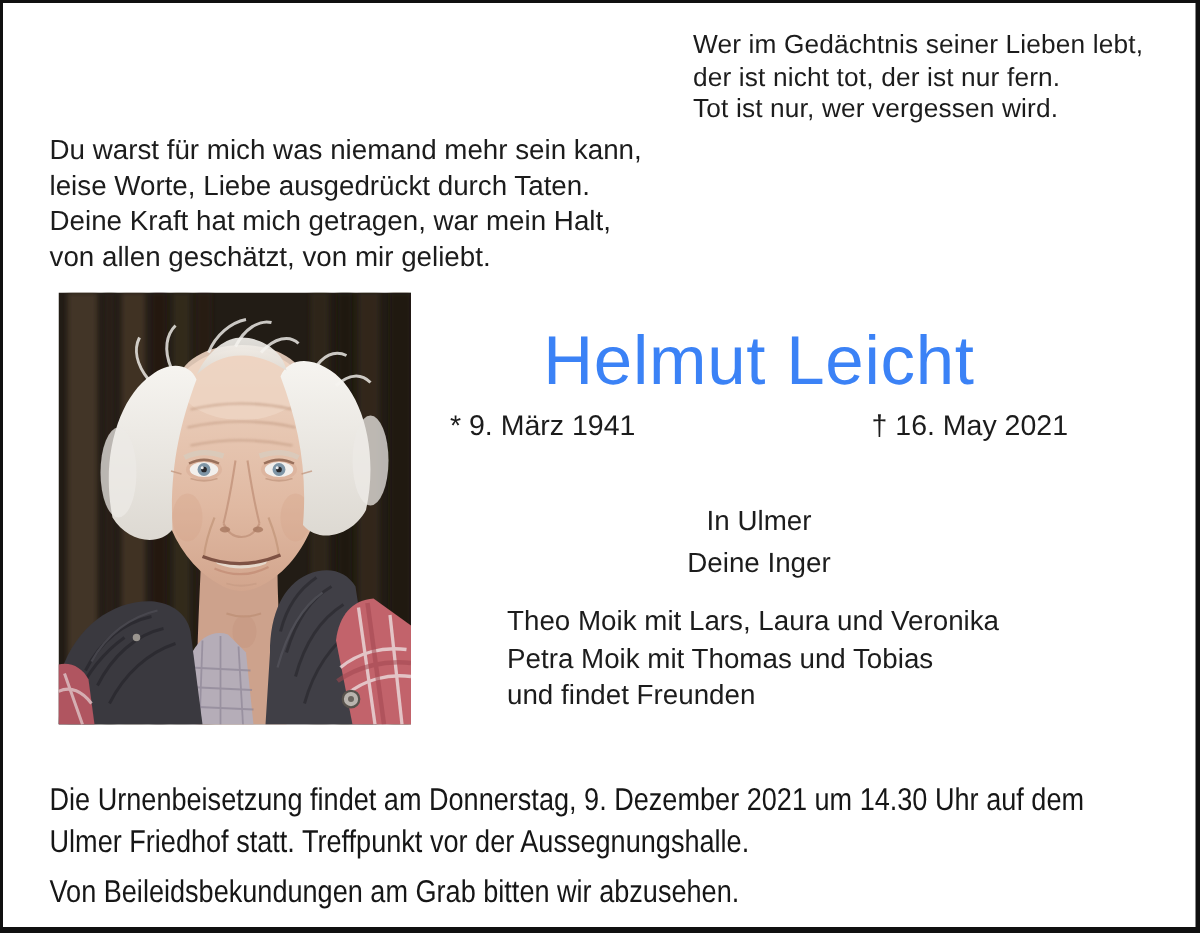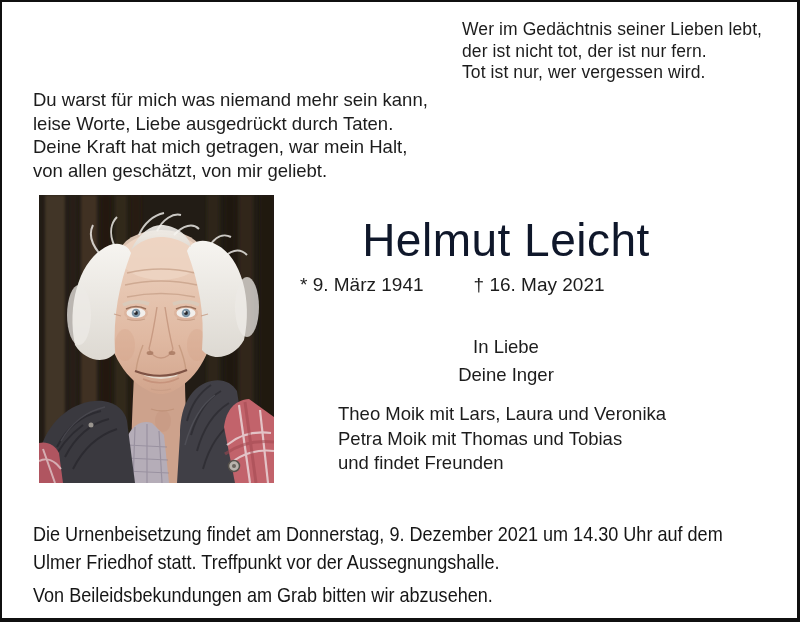--- a/index.html
+++ b/index.html
@@ -47,28 +47,28 @@
     width: 412px; height: 500px;
   }
   .deceased-name {
     position: absolute;
     left: 0; top: 212px;
     width: 412px;
     text-align: center;
     font-size: 46px;
     line-height: 52px;
     letter-spacing: 0.5px;
-    color: #0f172a;
+    color: #3b82f6;
   }
   .life-dates {
     position: absolute;
     left: 0; top: 271px;
     width: 412px;
     display: flex;
-    justify-content: flex-start;
+    justify-content: space-between;
     gap: 50px;
     font-size: 19px;
     line-height: 24px;
   }
   .farewell-salutation {
     position: absolute;
     left: 0; top: 334px;
     width: 412px;
     text-align: center;
     font-size: 18.5px;
@@ -286,21 +286,21 @@
       </g>
     </svg>
   </div>
 
   <div class="abs right-col">
     <div class="deceased-name">Helmut Leicht</div>
     <div class="life-dates">
       <span>* 9. März 1941</span>
       <span>† 16. May 2021</span>
     </div>
-    <div class="farewell-salutation">In Liebe</div>
+    <div class="farewell-salutation">In Ulmer</div>
     <div class="farewell-signature">Deine Inger</div>
     <div class="mourners">
       <div>Theo Moik mit Lars, Laura und Veronika</div>
       <div>Petra Moik mit Thomas und Tobias</div>
       <div>und findet Freunden</div>
     </div>
   </div>
 
   <div class="abs announcement">
     <span class="cond-line">Die Urnenbeisetzung findet am Donnerstag, 9. Dezember 2021 um 14.30 Uhr auf dem</span>

